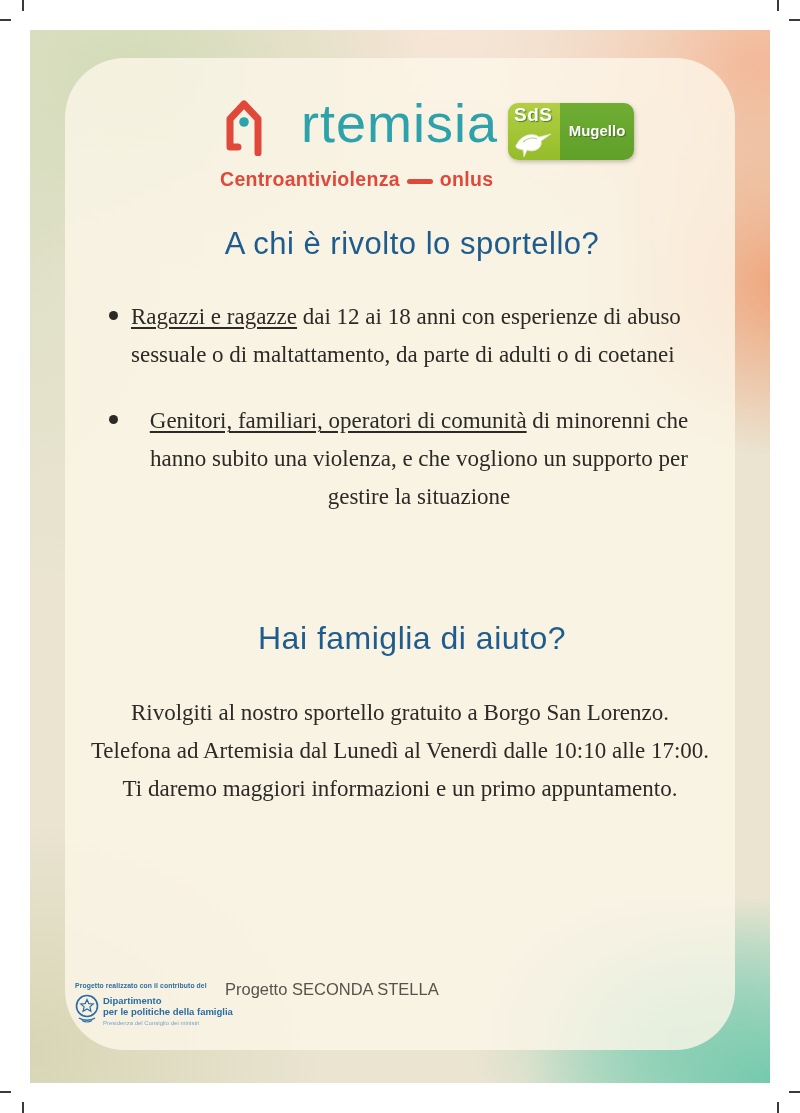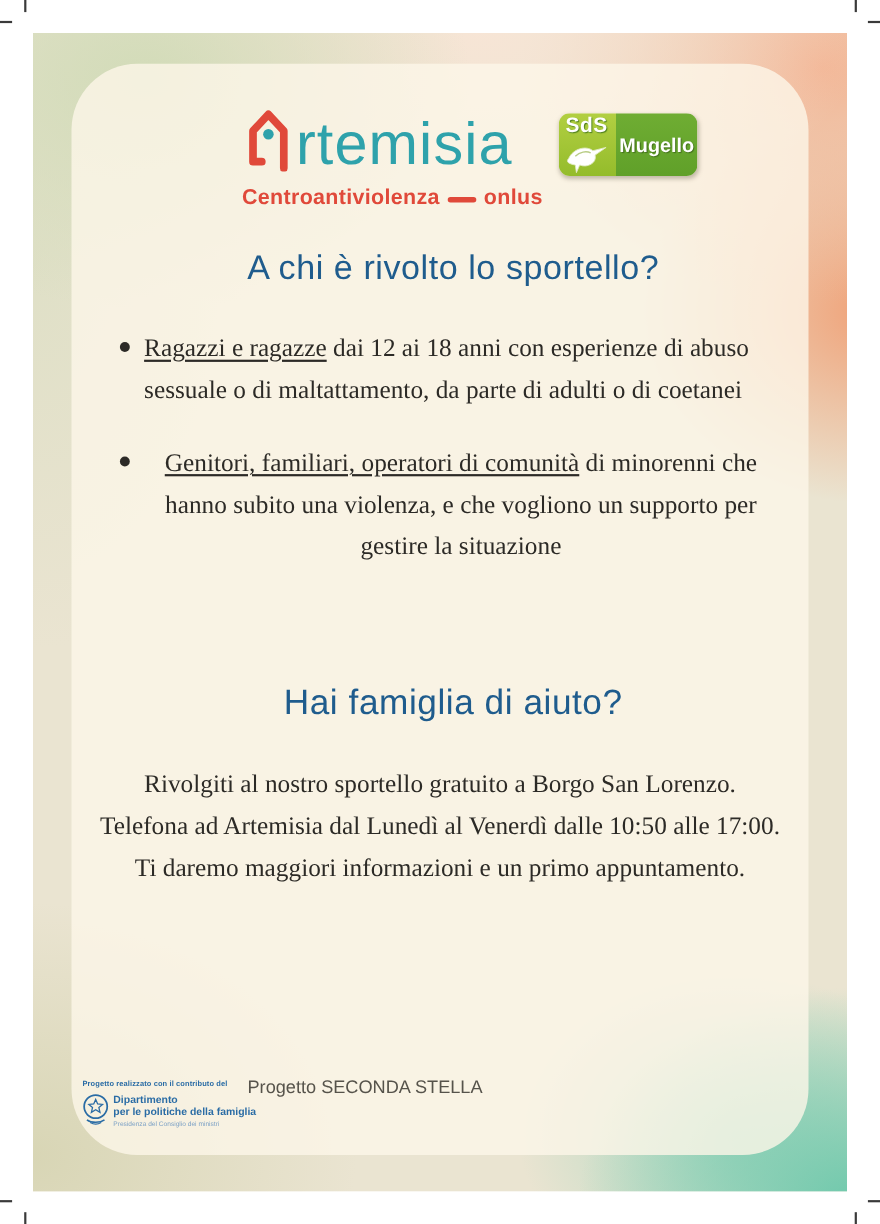--- a/index.html
+++ b/index.html
@@ -25,21 +25,21 @@
       radial-gradient(420px 330px at 0% 97%,  rgba(214,212,178,0.90), rgba(214,212,178,0) 70%),
       #EAE4D1;
   }
   
   .card{
     position:absolute;left:35px;top:28px;width:670px;height:992px;
     border-radius:60px;background:rgba(252,246,232,0.80);
   }
   
   .brand-block{position:absolute;left:155px;top:38px;}
-  .logo-row{display:flex;align-items:center;}
+  .logo-row{display:flex;align-items:flex-start;gap:32px;}
   .house-icon{display:block;}
   .wordmark{
     font-size:54px;line-height:54px;color:#2EA2AB;letter-spacing:1px;
     margin-left:3px;margin-bottom:-9px;font-weight:400;
   }
   .brand-tagline{
     margin-top:12px;display:flex;align-items:center;
     color:#E0493A;font-weight:bold;font-size:19.5px;letter-spacing:0.3px;
   }
   .tagline-dash{display:inline-block;width:26px;height:5px;border-radius:3px;background:#E0493A;margin:3px 7px 0 7px;}
@@ -51,21 +51,21 @@
   }
   .sds-left{position:relative;width:52px;background:linear-gradient(180deg,#B2CF42,#94BC2B);}
   .sds-right{position:relative;flex:1;background:linear-gradient(180deg,#6FAD33,#60A029);}
   .sds-acronym{
     position:absolute;left:6px;top:1px;color:#fff;font-weight:bold;font-size:19px;
     text-shadow:1px 1px 1px #4d7f1c;letter-spacing:0.5px;
   }
   .sds-bird{position:absolute;left:3px;bottom:2px;}
   .sds-area{
     position:absolute;left:0;right:0;top:19px;text-align:center;color:#fff;
-    font-weight:bold;font-size:18px;text-shadow:1px 1px 1px #44701d;
+    font-weight:bold;font-size:15px;text-shadow:1px 1px 1px #44701d;
   }
   
   .h-blue{
     position:absolute;left:0;width:100%;text-align:center;margin:12px;
     color:#1F5C8D;font-weight:400;letter-spacing:0.5px;
   }
   .h1{top:156px;font-size:31px;}
   .h2{top:550px;font-size:32px;}
   
   .bullets{
@@ -142,21 +142,21 @@
         </li>
         <li>
           <span class="bullet-dot"></span><span class="u">Genitori, familiari, operatori di comunità</span><span> di minorenni che hanno subito una violenza, e che vogliono un supporto per gestire la situazione</span>
         </li>
       </ul>
 
       <h2 class="h-blue h2">Hai famiglia di aiuto?</h2>
 
       <div class="cta">
         <div class="cta-line">Rivolgiti al nostro sportello gratuito a Borgo San Lorenzo.</div>
-        <div class="cta-line">Telefona ad Artemisia dal Lunedì al Venerdì dalle 10:50 alle 17:00.</div>
+        <div class="cta-line">Telefona ad Artemisia dal Lunedì al Venerdì dalle 10:10 alle 17:00.</div>
         <div class="cta-line">Ti daremo maggiori informazioni e un primo appuntamento.</div>
       </div>
 
       <div class="foot-left">
         <div class="contrib">Progetto realizzato con il contributo del</div>
         <div class="dept-row">
           <svg class="emblem" width="24" height="29" viewBox="0 0 24 29">
             <circle cx="12" cy="12" r="10.5" fill="none" stroke="#2A6CA5" stroke-width="1.6"></circle>
             <path d="M12 5.5 L13.8 9.6 L18.2 10 L14.9 12.9 L15.9 17.2 L12 14.9 L8.1 17.2 L9.1 12.9 L5.8 10 L10.2 9.6 Z" fill="none" stroke="#2A6CA5" stroke-width="1.2"></path>
             <path d="M4 24 C8 27, 16 27, 20 24" fill="none" stroke="#2A6CA5" stroke-width="1.4"></path>

